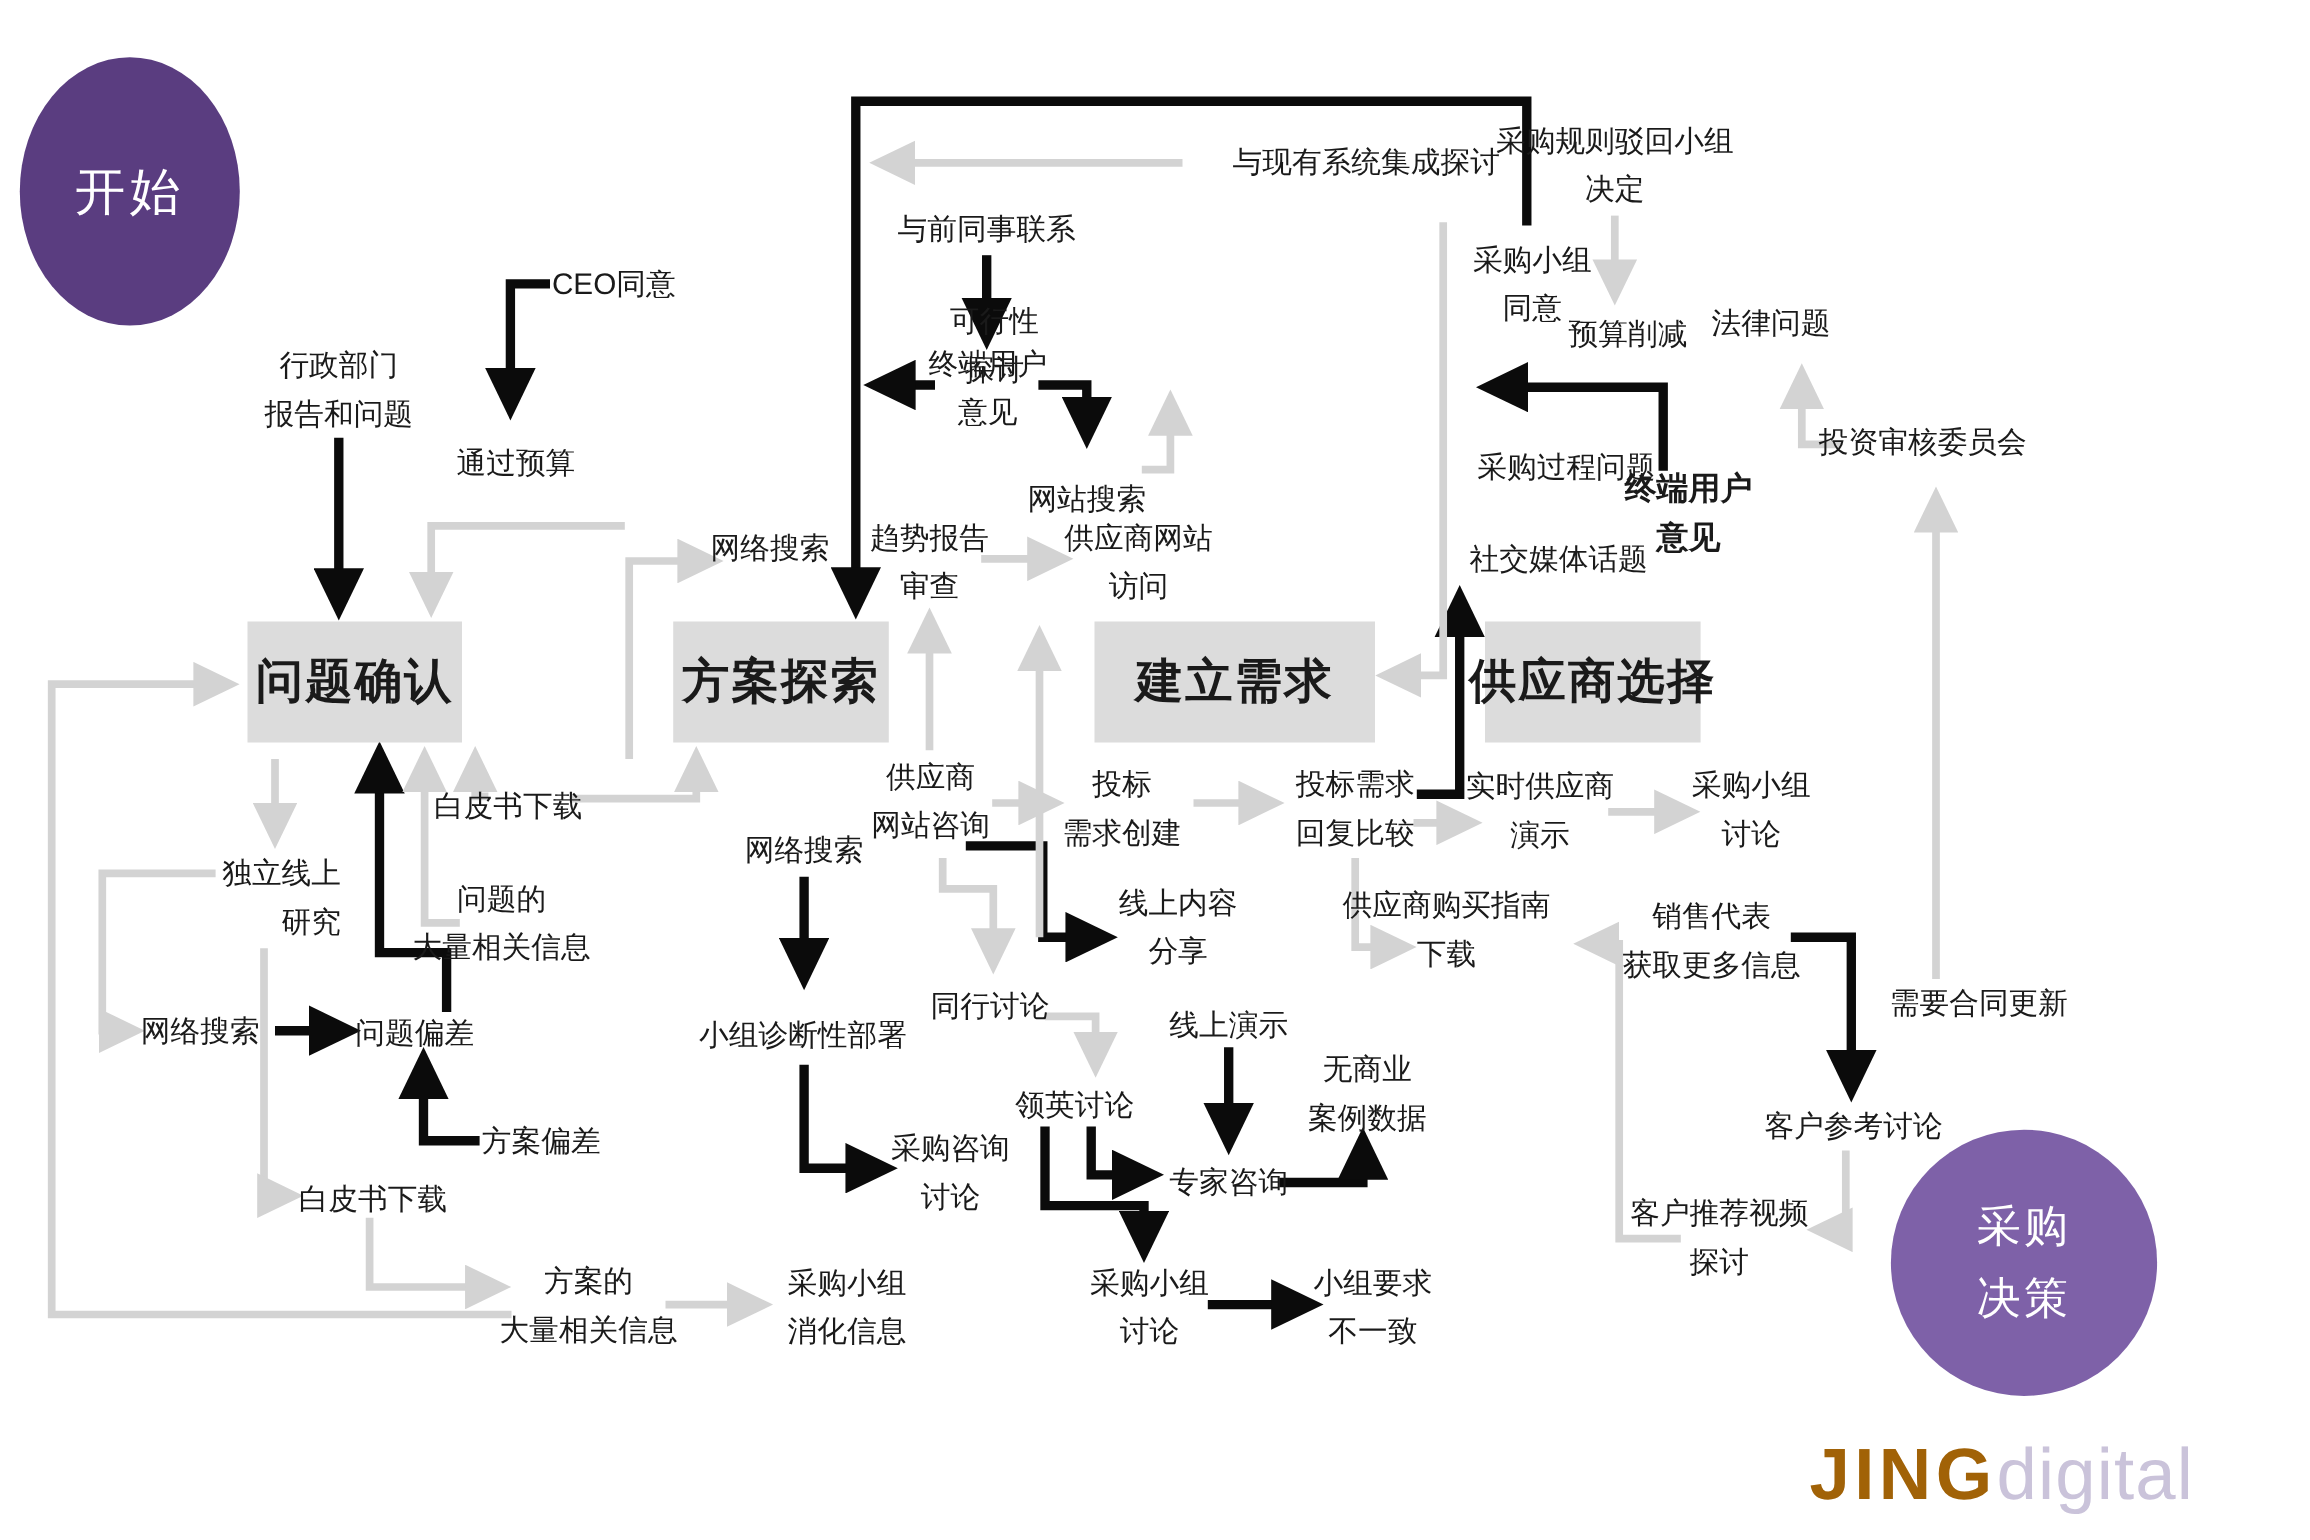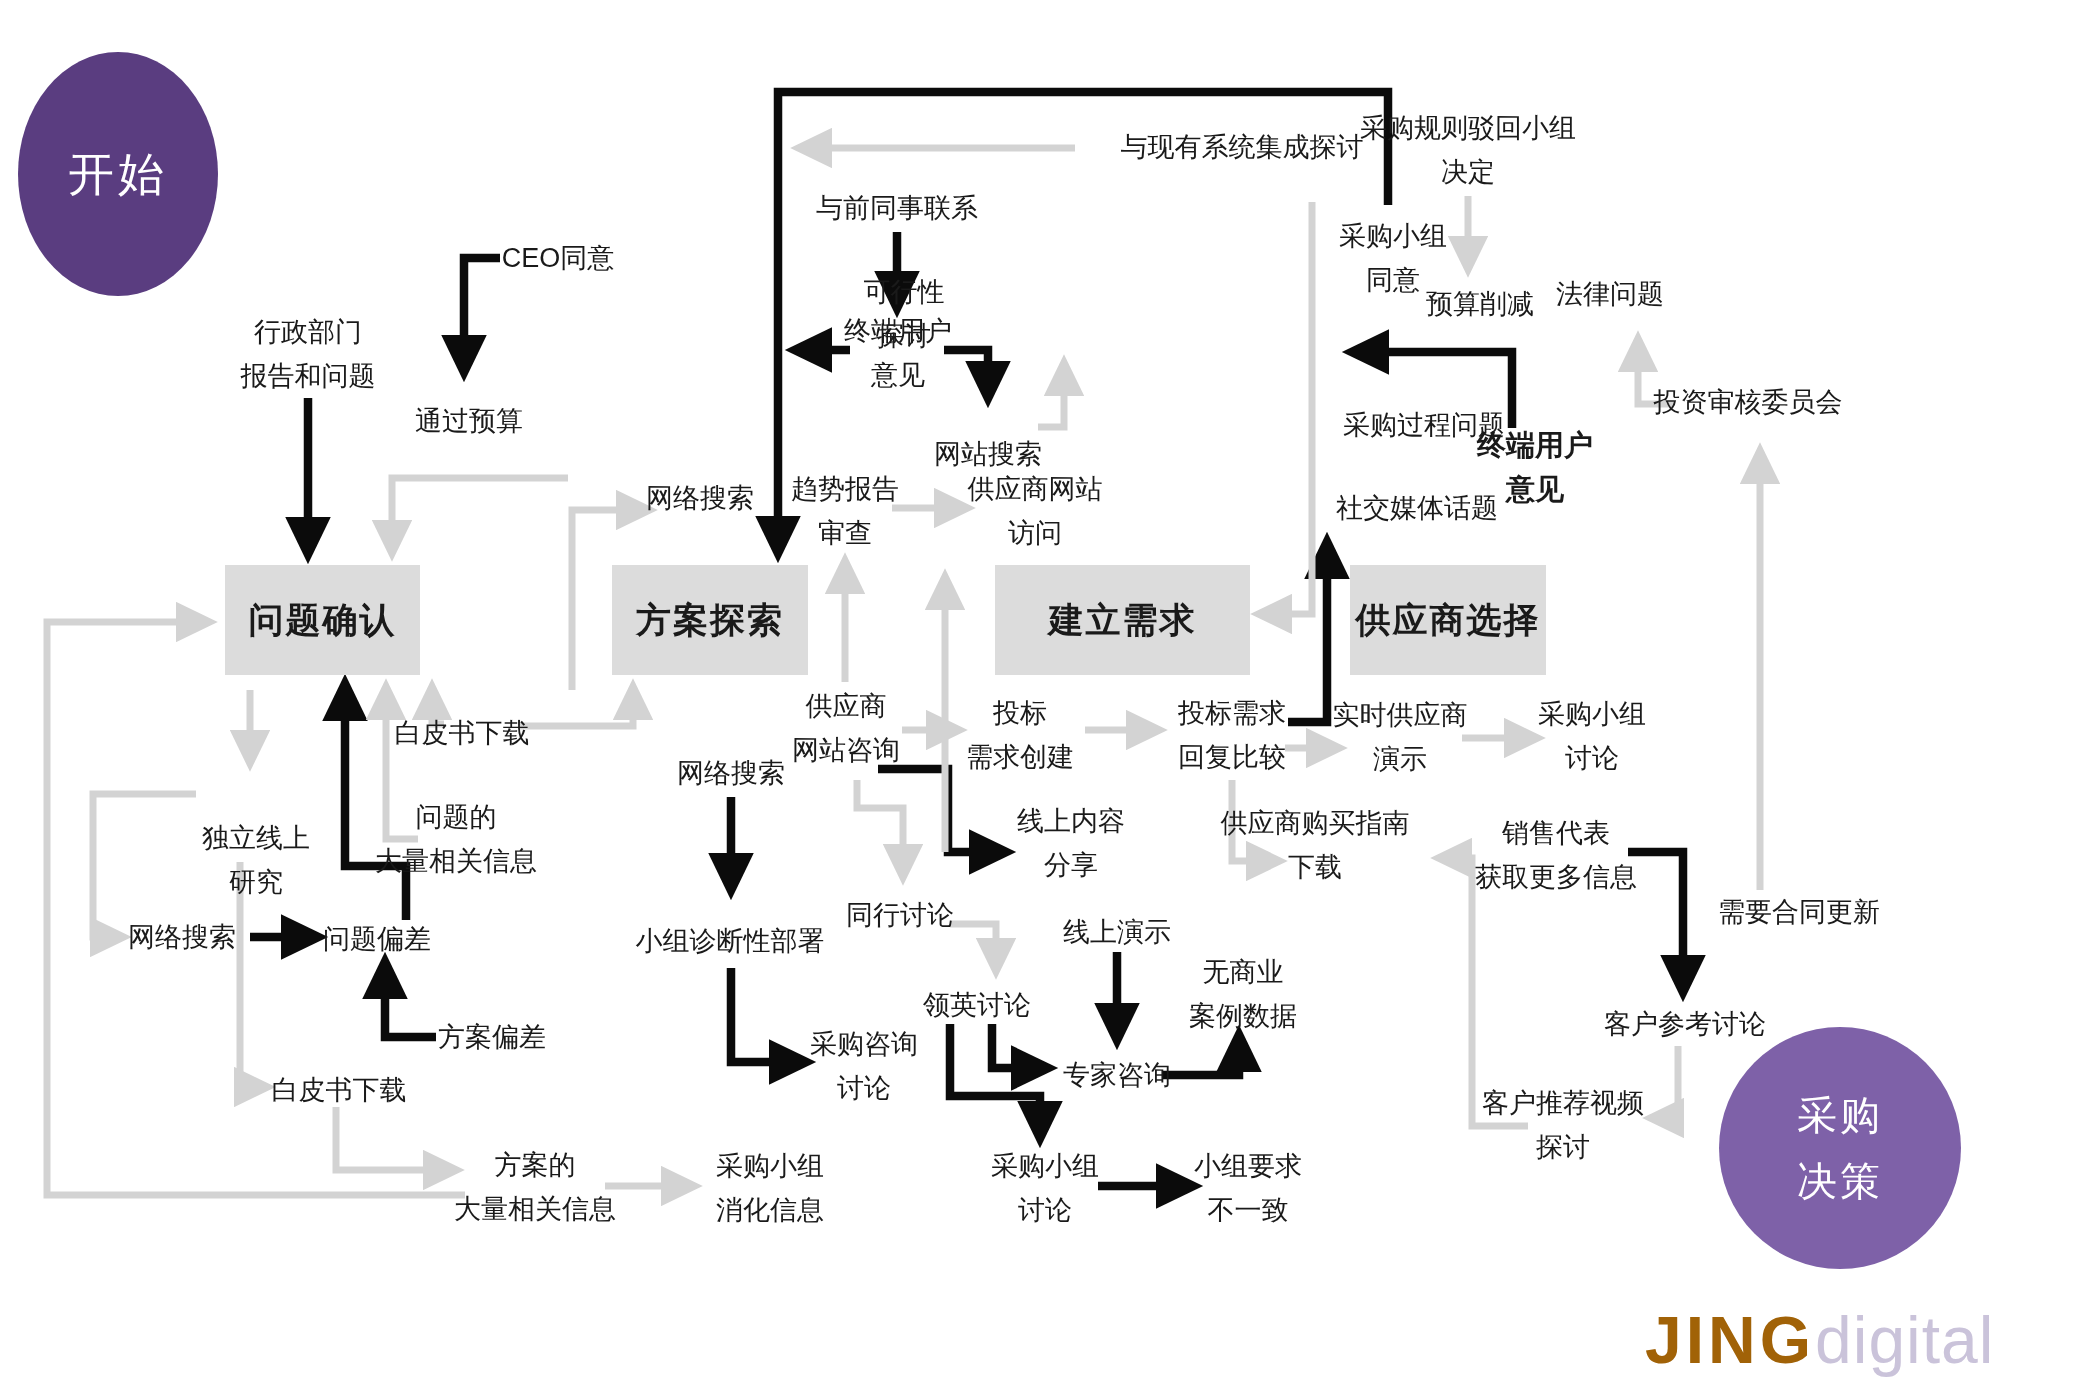--- a/index.html
+++ b/index.html
@@ -6,21 +6,21 @@
   #canvas{
     position:relative;width:2100px;height:1400px;overflow:hidden;background:#ffffff;
     font-family:"Liberation Sans","DejaVu Sans",sans-serif;
   }
   #arrow-layer{position:absolute;left:0;top:0;width:2100px;height:1400px;}
   #arrow-layer polyline{fill:none;stroke-linejoin:miter;stroke-linecap:butt;}
   #arrow-layer polyline.black{stroke:#0b0b0b;stroke-width:8.5;marker-end:url(#mhead-black);}
   #arrow-layer polyline.gray{stroke:#d3d3d3;stroke-width:7;marker-end:url(#mhead-gray);}
   .stage-box{
     position:absolute;background:#dcdcdc;display:flex;align-items:center;justify-content:center;
-    color:#1a1a1a;font-size:35px;font-weight:600;letter-spacing:2px;white-space:nowrap;
+    color:#1a1a1a;font-size:43px;font-weight:600;letter-spacing:2px;white-space:nowrap;
   }
   .flow-label{
     position:absolute;transform:translate(-50%,-50%);text-align:center;
     color:#1a1a1a;font-size:27px;line-height:44px;font-weight:400;white-space:nowrap;
   }
   .flow-label.bold{font-weight:700;font-size:29px;}
   .flow-label .line{display:block;}
   .journey-circle{
     position:absolute;border-radius:50%;display:flex;flex-direction:column;
     align-items:center;justify-content:center;color:#ffffff;white-space:nowrap;
@@ -178,21 +178,21 @@
       <div class="flow-label" style="left: 1417px; top: 508px;">
         <span class="line">社交媒体话题</span>
       </div>
       <div class="flow-label" style="left: 462px; top: 733px;">
         <span class="line">白皮书下载</span>
       </div>
       <div class="flow-label" style="left: 456px; top: 839px;">
         <span class="line">问题的</span>
         <span class="line">大量相关信息</span>
       </div>
-      <div class="flow-label" style="left: 256px; top: 860px;">
+      <div class="flow-label" style="left: 256px; top: 816px; text-align: right;">
         <span class="line">独立线上</span>
         <span class="line">研究</span>
       </div>
       <div class="flow-label" style="left: 182px; top: 937px;">
         <span class="line">网络搜索</span>
       </div>
       <div class="flow-label" style="left: 377px; top: 939px;">
         <span class="line">问题偏差</span>
       </div>
       <div class="flow-label" style="left: 492px; top: 1037px;">

